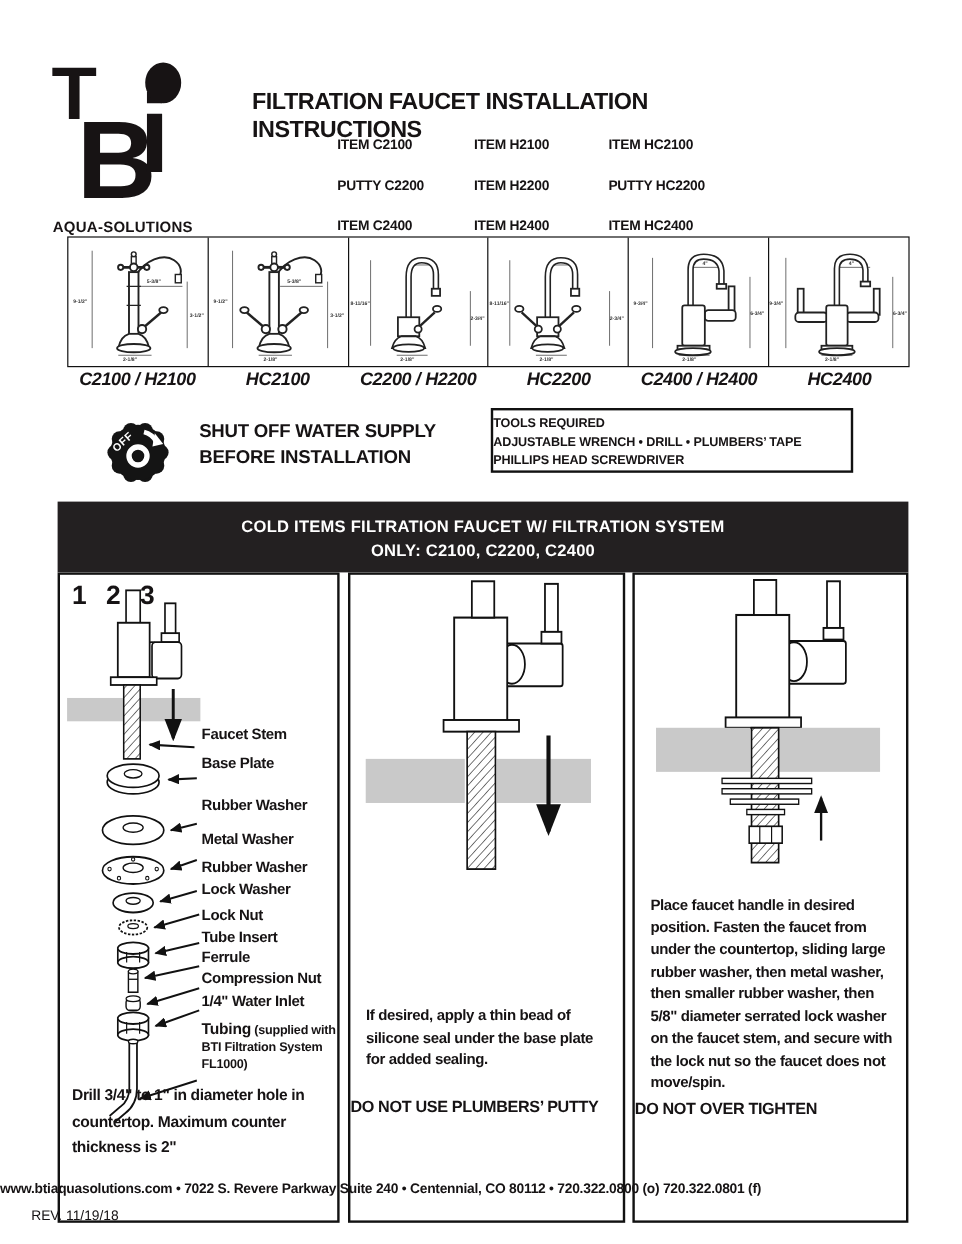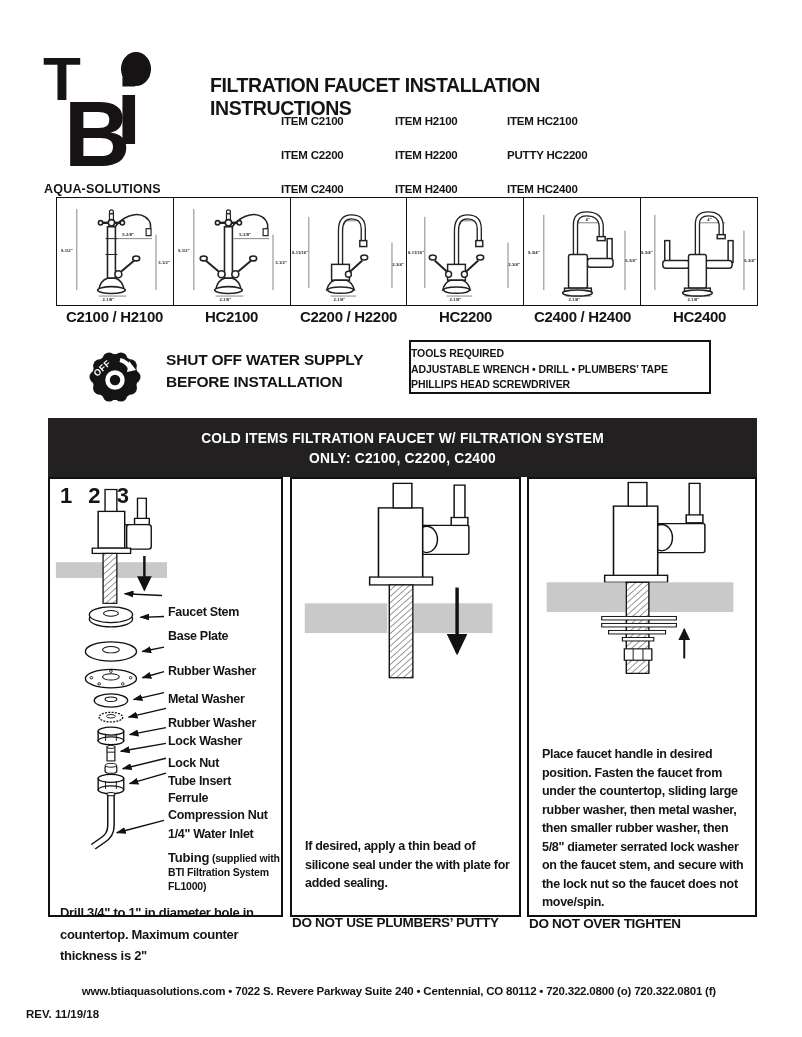--- a/index.html
+++ b/index.html
@@ -20,45 +20,45 @@
 
   .items{left:281px;top:112px;display:grid;grid-template-columns:114px 112px 120px;row-gap:16px;
          font-size:11.5px;font-weight:bold;line-height:18px;letter-spacing:-0.2px;}
 
   
   .mtable{left:56px;top:197px;width:702px;height:109px;display:flex;box-sizing:border-box;border:1.5px solid #111;}
   .mcell{flex:1;border-right:1.5px solid #111;position:relative;box-sizing:border-box;}
   .mcell:last-child{border-right:none;}
   .mcell svg{width:100%;height:100%;display:block;}
   .mlabels{left:56px;top:308px;width:702px;display:flex;}
-  .mlabels span{flex:1;text-align:center;font-size:15px;font-weight:bold;letter-spacing:-0.3px;}
+  .mlabels span{flex:1;text-align:center;font-size:15px;font-weight:bold;letter-spacing:-0.3px;font-style:italic;}
   svg text{font-family:"Liberation Sans",sans-serif;font-weight:bold;font-size:4.3px;fill:#333;}
 
   
   .knob{left:84px;top:347px;width:66px;height:62px;}
   .shutoff-text{left:166px;top:349px;font-size:15.5px;font-weight:bold;line-height:22px;letter-spacing:-0.2px;}
   .tools{left:409px;top:340px;width:302px;height:54px;border:2px solid #111;box-sizing:border-box;
          text-align:left;font-size:10.5px;font-weight:bold;line-height:15.5px;padding-top:4px;letter-spacing:-0.1px;}
 
   
   .banner{left:48px;top:418px;width:709px;height:59px;background:#232021;color:#fff;text-align:center;
           box-sizing:border-box;padding-top:11px;font-size:13.8px;font-weight:bold;line-height:20px;letter-spacing:0.2px;}
-  .panel{position:absolute;top:477px;height:440px;border:2px solid #111;background:#fff;box-sizing:border-box;}
+  .panel{position:absolute;top:477px;height:542px;border:2px solid #111;background:#fff;box-sizing:border-box;}
   #p1{left:48px;width:235px;} #p2{left:290px;width:231px;} #p3{left:527px;width:230px;}
   .dsvg{position:absolute;left:0;top:0;width:100%;height:100%;}
   .steps{position:absolute;left:10px;top:4px;font-size:22px;font-weight:bold;letter-spacing:5px;}
   .plabel{position:absolute;left:118px;font-size:12.5px;font-weight:bold;white-space:nowrap;letter-spacing:-0.3px;}
   .tub{position:absolute;left:118px;top:372px;width:112px;font-size:10.5px;font-weight:bold;line-height:14px;letter-spacing:-0.2px;}
   .tub-label{font-size:13px;}
   .drill{position:absolute;left:10px;top:423px;width:218px;font-size:13px;font-weight:bold;line-height:21.5px;letter-spacing:-0.3px;}
   .ptext{position:absolute;left:13px;width:206px;font-size:12.5px;font-weight:bold;line-height:18.5px;letter-spacing:-0.3px;}
   .warn{position:absolute;left:0;width:100%;text-align:left;font-size:13.5px;font-weight:bold;letter-spacing:-0.3px;}
 
-  .footer{left:0;top:985px;width:716px;text-align:right;font-size:11.5px;font-weight:bold;letter-spacing:-0.2px;}
-  .rev{left:26px;top:1008px;font-size:11.5px;font-weight:bold;}
+  .footer{left:0;top:985px;width:802px;text-align:left;font-size:11.5px;font-weight:bold;letter-spacing:-0.2px;}
+  .rev{left:26px;top:1008px;font-size:11.5px;font-weight:normal;}
 </style>
 </head>
 <body>
 
 <div class="page">
 
   <svg width="0" height="0" style="position:absolute" aria-hidden="true">
     <defs>
       <pattern id="hatch" width="5" height="5" patternUnits="userSpaceOnUse" patternTransform="rotate(45)">
         <rect width="5" height="5" fill="#fff"></rect>
@@ -80,21 +80,21 @@
     <span class="lg-dot"></span>
     <span class="lg-sub">AQUA-SOLUTIONS</span>
   </div>
 
   <div class="title abs">FILTRATION FAUCET INSTALLATION INSTRUCTIONS</div>
 
   <div class="items abs">
     <span>ITEM C2100</span>
     <span>ITEM H2100</span>
     <span>ITEM HC2100</span>
-    <span>ITEM C2200</span>
+    <span>PUTTY C2200</span>
     <span>ITEM H2200</span>
     <span>PUTTY HC2200</span>
     <span>ITEM C2400</span>
     <span>ITEM H2400</span>
     <span>ITEM HC2400</span>
   </div>
 
   <div class="mtable abs">
 
     <div class="mcell">
@@ -408,21 +408,21 @@
         <rect x="103" y="5" width="19" height="28"></rect>
         <rect x="165" y="7" width="11" height="40"></rect>
           <rect x="162" y="44" width="17" height="9"></rect>
         <rect x="79" y="112" width="64" height="9"></rect>
       </g>
       <rect x="13" y="142" width="84" height="34" fill="#c9c9c9"></rect>
       <rect x="124" y="142" width="80" height="34" fill="#c9c9c9"></rect>
       <rect x="99" y="121" width="24" height="106" fill="url(#hatch)" stroke="#111" stroke-width="1.4"></rect>
       <line x1="168" y1="124" x2="168" y2="198" stroke="#111" stroke-width="3.5" marker-end="url(#arrBig)"></line>
     </svg>
-    <div class="ptext" style="top:358px">If desired, apply a thin bead of silicone seal under the with plate for added sealing.</div>
+    <div class="ptext" style="top:358px">If desired, apply a thin bead of silicone seal under the base plate for added sealing.</div>
     <div class="warn" style="top:436px">DO NOT USE PLUMBERS’ PUTTY</div>
   </div>
 
   <div class="panel" id="p3">
     <svg class="dsvg" viewBox="0 0 230 498" preserveAspectRatio="none">
       <g fill="#fff" stroke="#111" stroke-width="1.5">
         <rect x="129" y="51" width="50" height="33" rx="2"></rect>
         <ellipse cx="135" cy="67" rx="11" ry="15"></ellipse>
         <rect x="86" y="31" width="45" height="80" stroke-width="1.6"></rect>
         <rect x="101" y="4" width="19" height="27"></rect>

